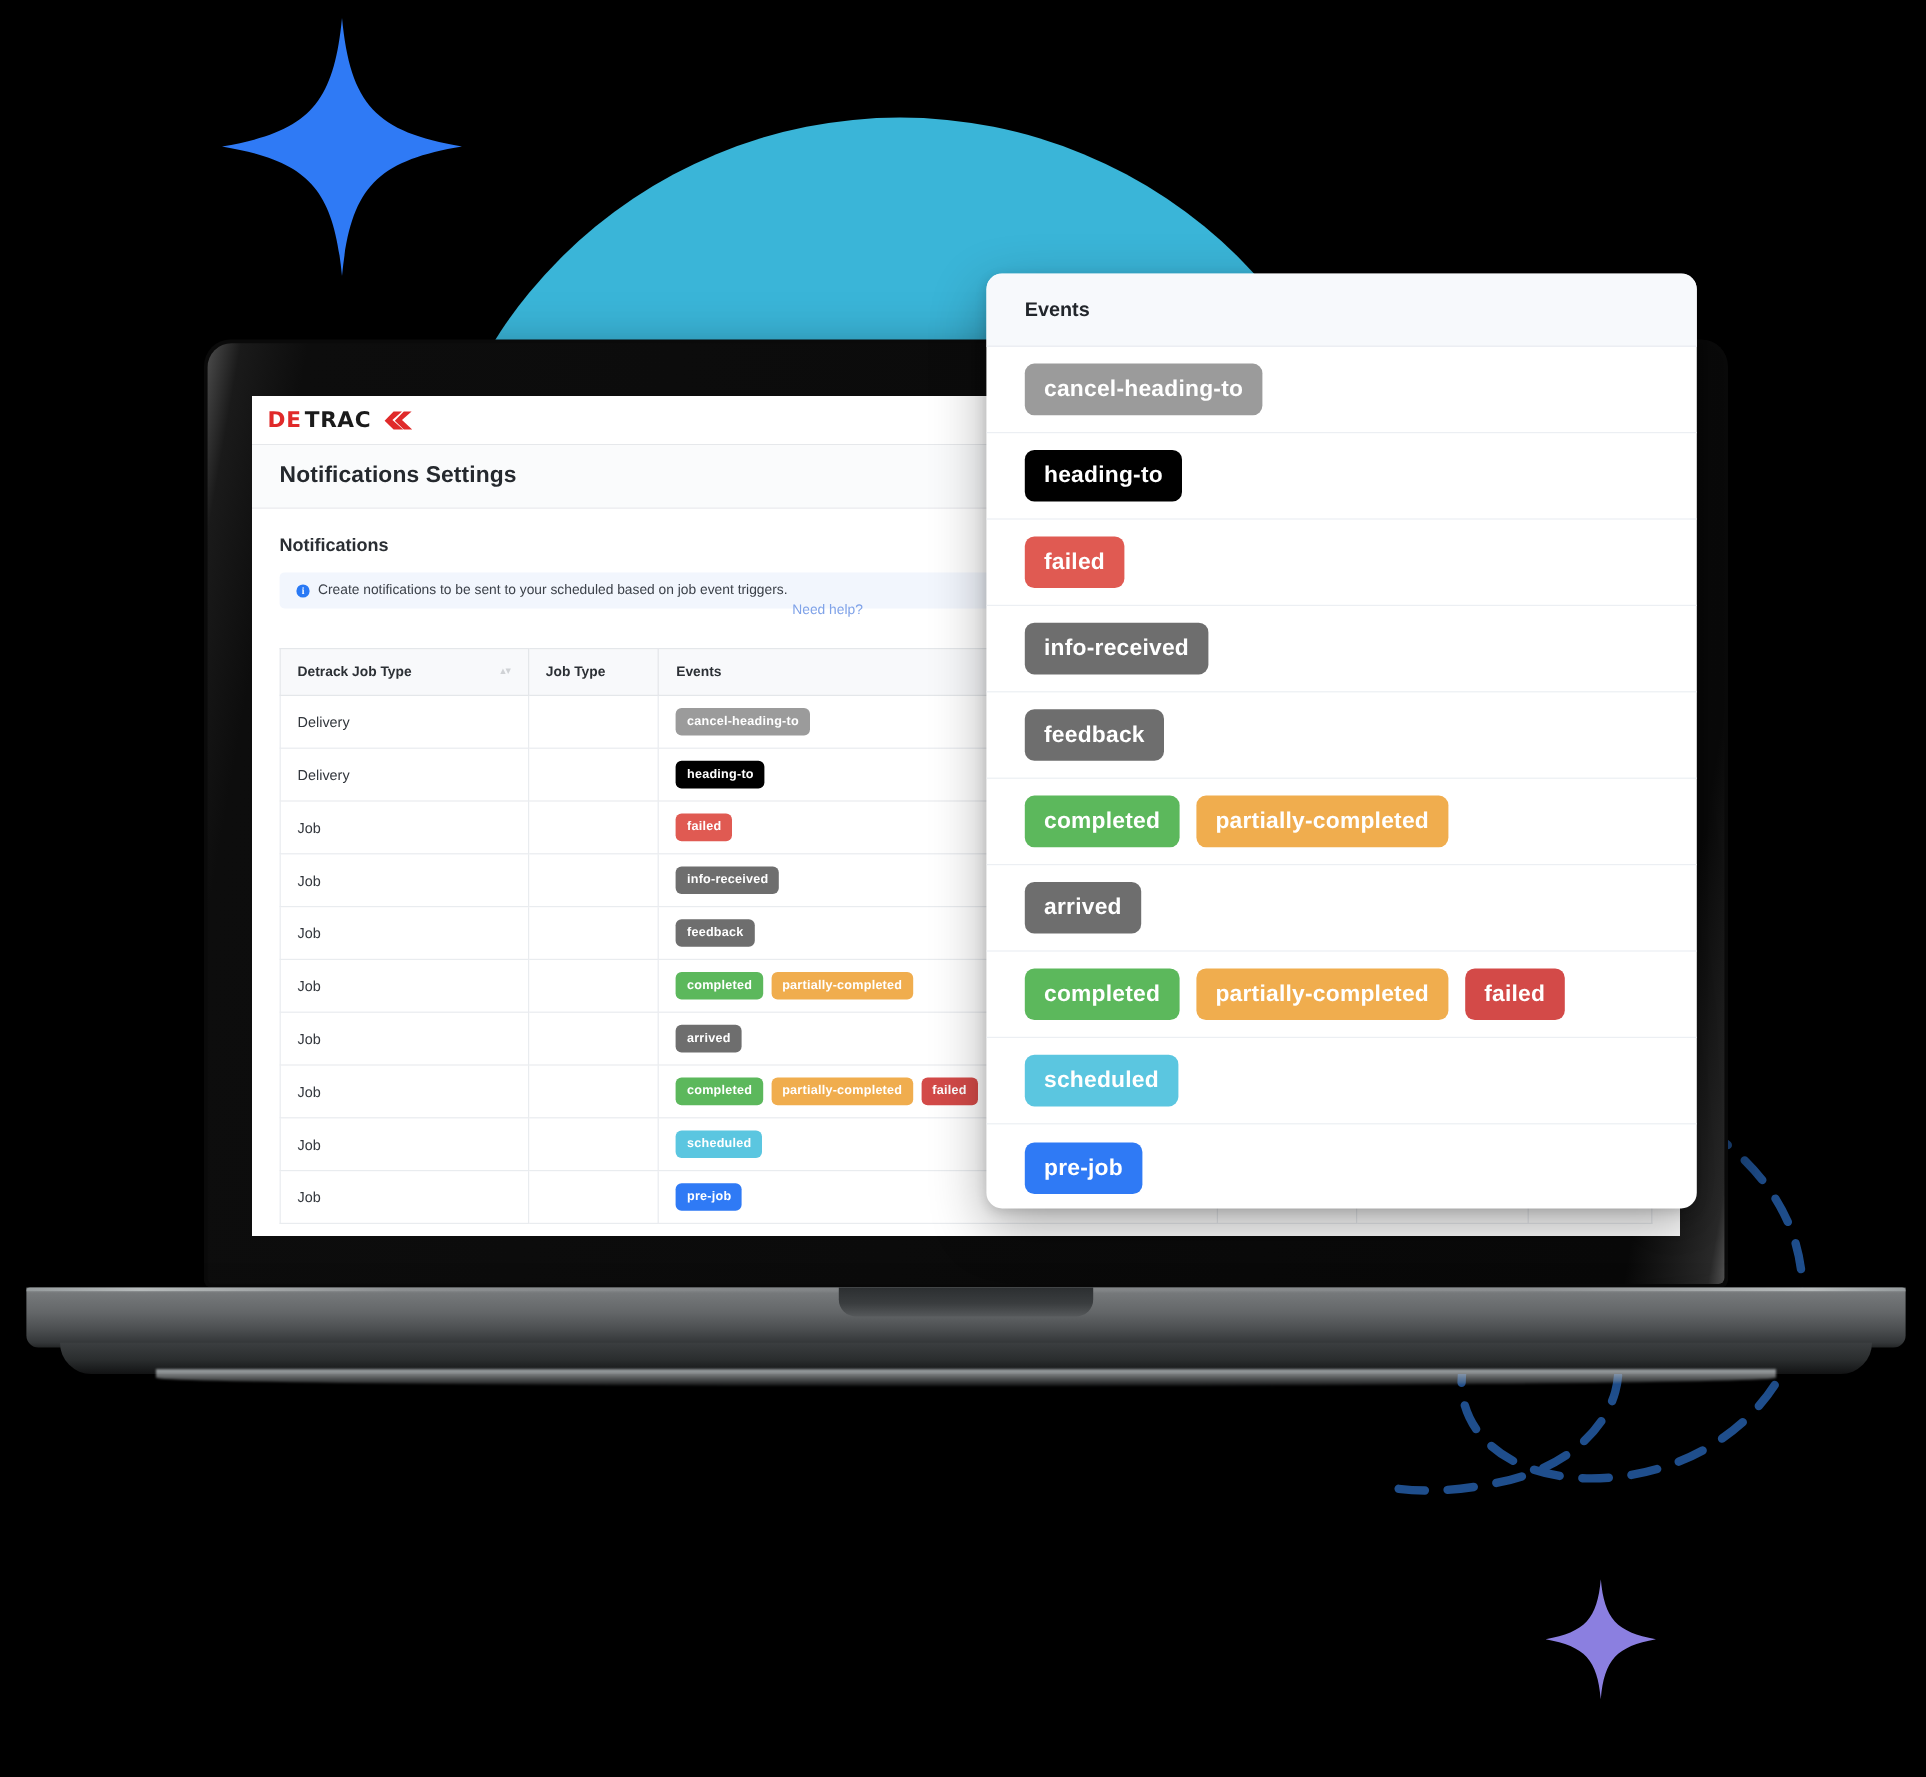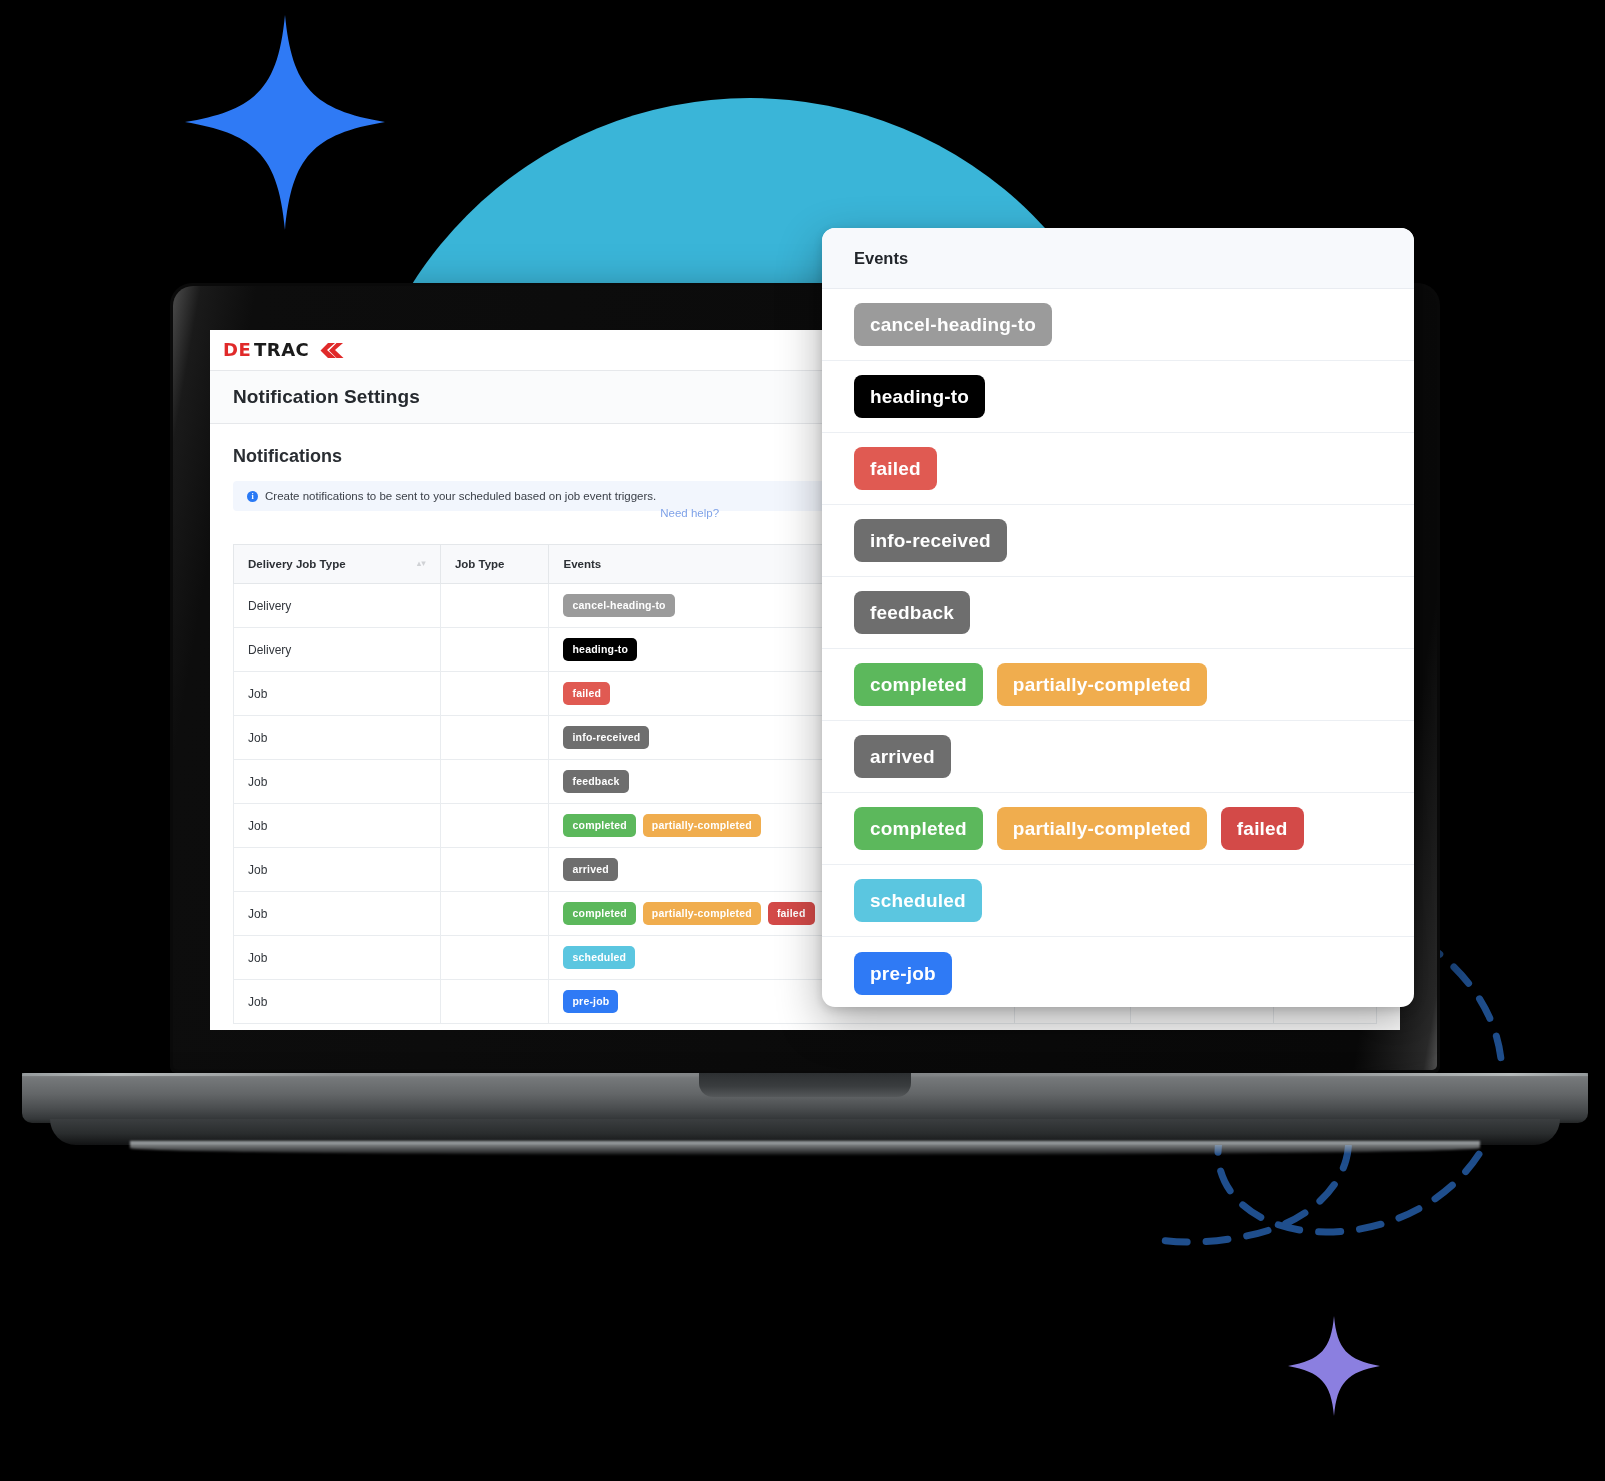--- a/index.html
+++ b/index.html
@@ -49,21 +49,21 @@
   .appbar{height:40px;background:#fff;border-bottom:1px solid #e6e8eb;
      display:flex;align-items:center;padding-left:13px;}
   .logo{display:flex;align-items:center;height:22px;}
   .logo svg{display:block;}
 
   .title-bar{height:52px;background:#fafbfc;border-bottom:1px solid #e6e8eb;
      display:flex;align-items:center;padding-left:23px;}
   .title-bar h1{margin:0;font-size:19px;font-weight:700;color:#25292e;letter-spacing:.1px;}
 
   .content{padding:22px 23px 0 23px;background:#fff;}
-  .sec-title{font-size:18px;font-weight:600;color:#2a2e33;margin:0 0 14px 0;}
+  .sec-title{font-size:15px;font-weight:600;color:#2a2e33;margin:0 0 14px 0;}
 
   .infobar{background:#f2f6fd;border-radius:4px;height:30px;display:flex;
      align-items:center;padding:0 14px;font-size:11.5px;color:#3c4busing;}
   .infobar{color:#3c4149;}
   .info-icon{width:11px;height:11px;border-radius:50%;background:#2979f5;color:#fff;
      font-size:8px;line-height:11px;text-align:center;font-weight:700;margin-right:7px;
      flex:0 0 auto;font-family:"Liberation Serif",serif;}
   .info-text{white-space:nowrap;}
   .need-help{color:#7fa2e8;margin-left:4px;cursor:pointer;margin-top:33px;}
 
@@ -133,21 +133,21 @@
                 <text x="0" y="16" fill="#e02a2a">DE</text>
                 <text x="31" y="16" fill="#1b1b1b">TRAC</text>
               </g>
               <path d="M105 3 L112 3 L104 10 L113 18 L105 18 L97.5 10.6 Z" fill="#e02a2a"></path>
               <path d="M113.5 3 L120 3 L112 10 L120.5 18 L113.5 18 L106 10.6 Z" fill="#e02a2a"></path>
             </svg>
           </div>
         </div>
 
         <div class="title-bar">
-          <h1>Notification Settings</h1>
+          <h1>Notifications Settings</h1>
         </div>
 
         <div class="content">
           <div class="sec-title">Notifications</div>
 
           <div class="infobar">
             <span class="info-icon">i</span>
             <span class="info-text">Create notifications to be sent to your scheduled based on job event triggers.</span>
             <span class="need-help">Need help?</span>
           </div>
@@ -157,21 +157,21 @@
               <col class="c1">
                 <col class="c2">
                 <col class="c3">
               <col class="c4">
                 <col class="c5">
                 <col class="c6">
             </colgroup>
             <thead>
               <tr>
                 <th>
-                  <span>Delivery Job Type</span>
+                  <span>Detrack Job Type</span>
                   <span class="sort-ic">▴▾</span>
                 </th>
                 <th>
                   <span>Job Type</span>
                 </th>
                 <th>
                   <span>Events</span>
                 </th>
                 <th></th>
                 <th></th>

